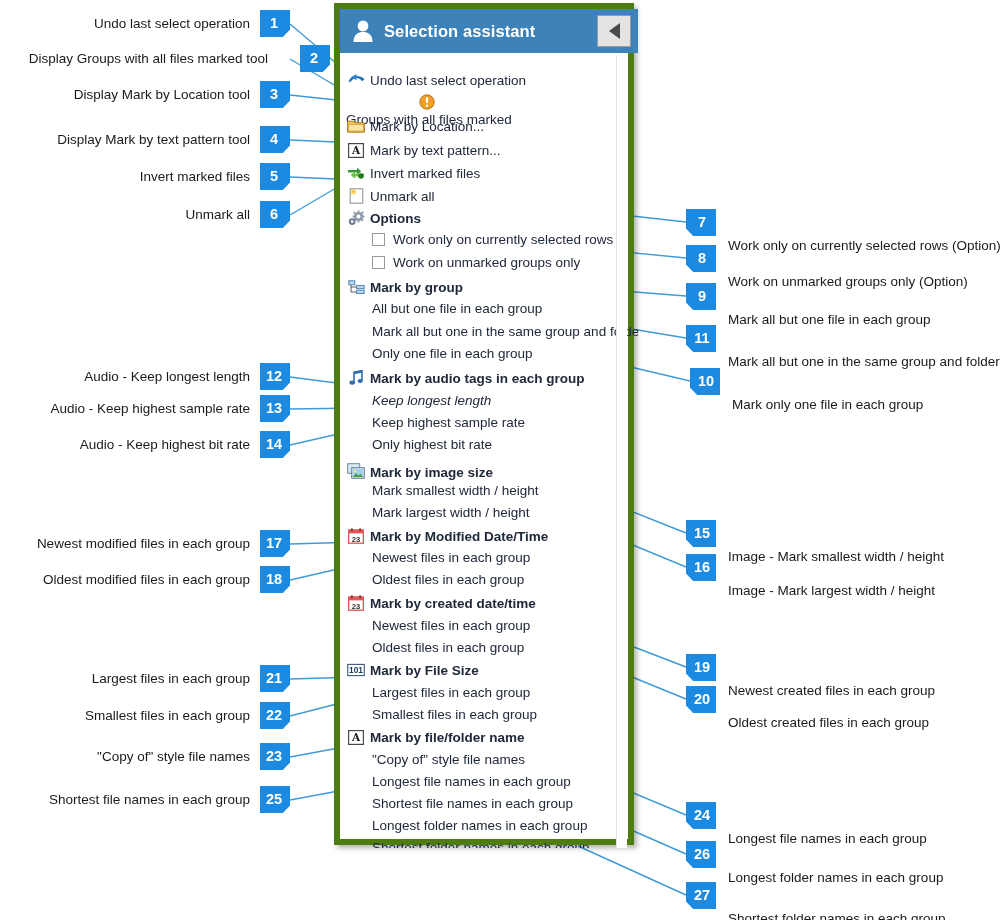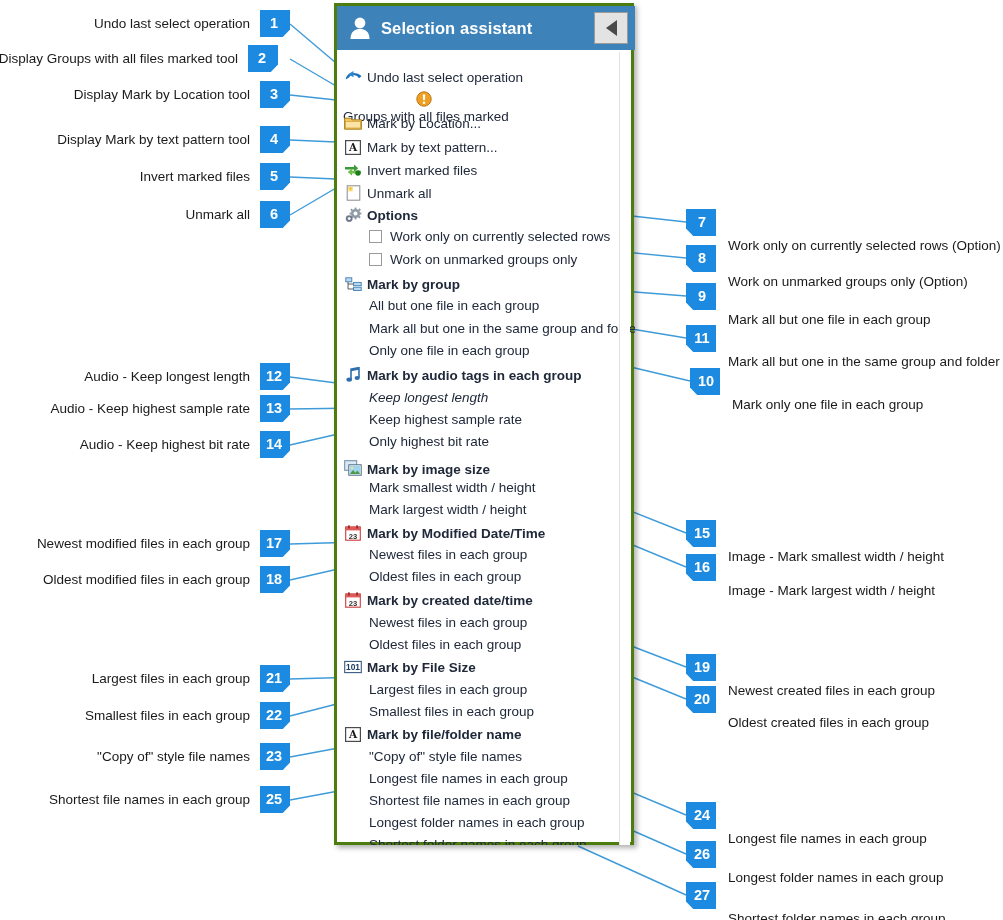--- a/index.html
+++ b/index.html
@@ -6,21 +6,21 @@
   body{
     width:1003px;height:920px;background:#ffffff;position:relative;
     font-family:"Liberation Sans",sans-serif;overflow:hidden;
   }
   
   #lines{position:absolute;left:0;top:0;width:1003px;height:920px;pointer-events:none;}
 
   
   .panel{
     position:absolute;left:334px;top:3px;width:300px;height:842px;
-    background:#ffffff;border:3px solid #4d7c0f;
+    background:#ffffff;border:6px solid #4d7c0f;
     box-shadow:3px 3px 5px rgba(0,0,0,.30);
     box-sizing:border-box;
   }
   .panel-header{
     position:absolute;left:0;top:0;width:298px;height:44px;
     background:#3d82b8;display:flex;align-items:center;
   }
   .hdr-icon{width:34px;display:flex;justify-content:center;align-items:center;margin-left:6px;}
   .hdr-title{
     color:#ffffff;font-weight:bold;font-size:16.5px;letter-spacing:.1px;
@@ -353,21 +353,21 @@
   <div class="scroll-track"></div>
 </div>
 
 <div id="callouts-left">
     <div class="callout l" style="top: 10px; right: 713px;">
       <span class="lbl">Undo last select operation</span>
       <div class="badge left">
         <span>1</span>
       </div>
     </div>
-    <div class="callout l" style="top: 45px; right: 725px;">
+    <div class="callout l" style="top: 45px; right: 673px; gap: 22px;">
       <span class="lbl">Display Groups with all files marked tool</span>
       <div class="badge left">
         <span>2</span>
       </div>
     </div>
     <div class="callout l" style="top: 81px; right: 713px;">
       <span class="lbl">Display Mark by Location tool</span>
       <div class="badge left">
         <span>3</span>
       </div>

